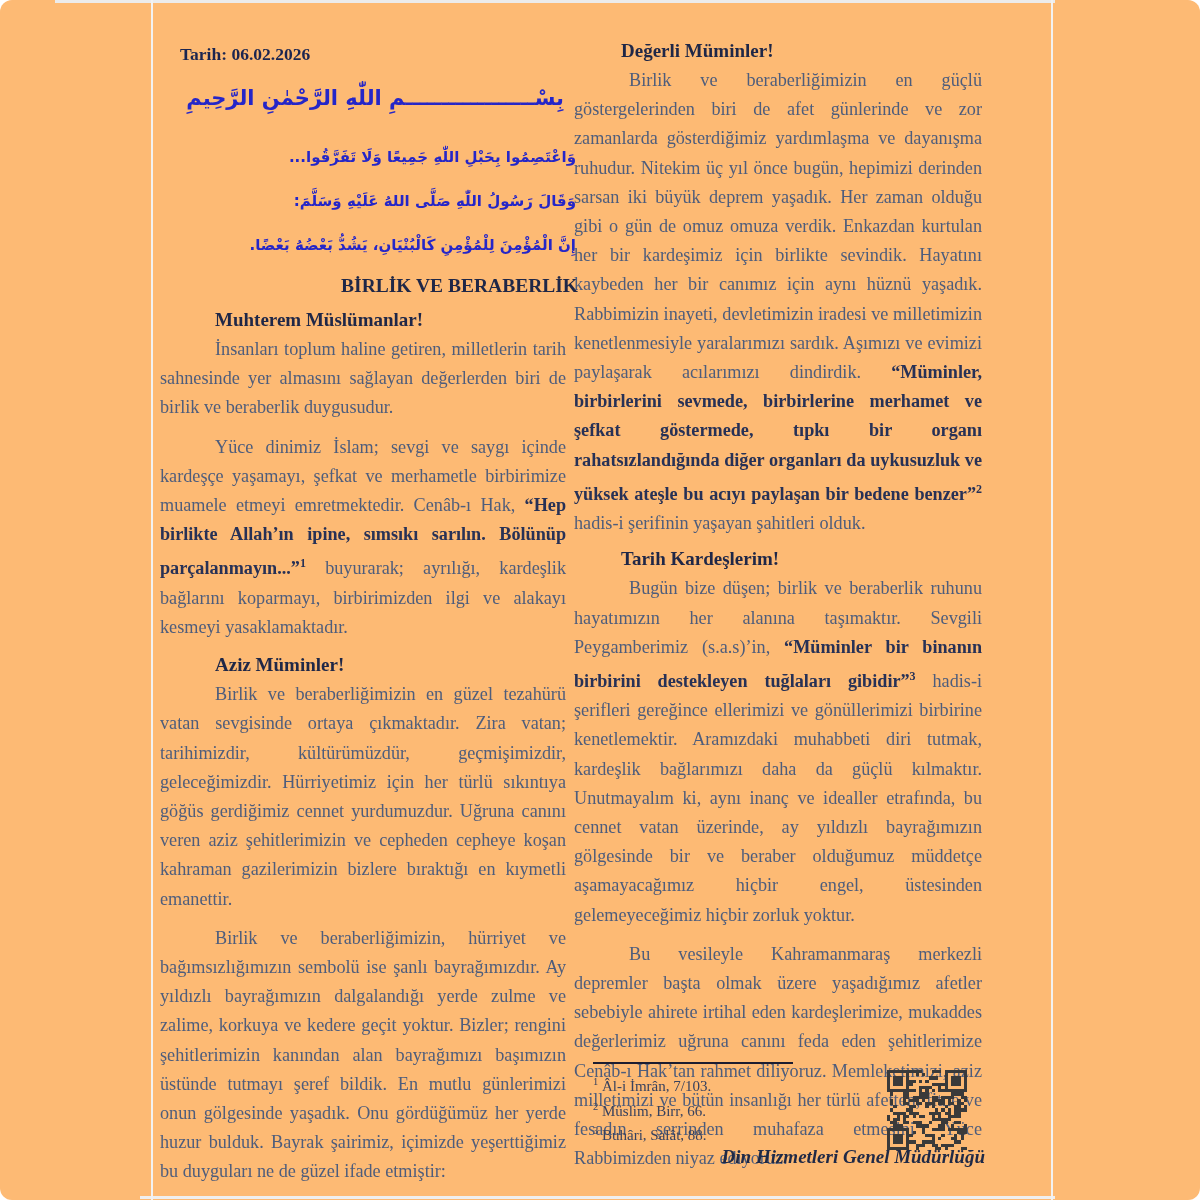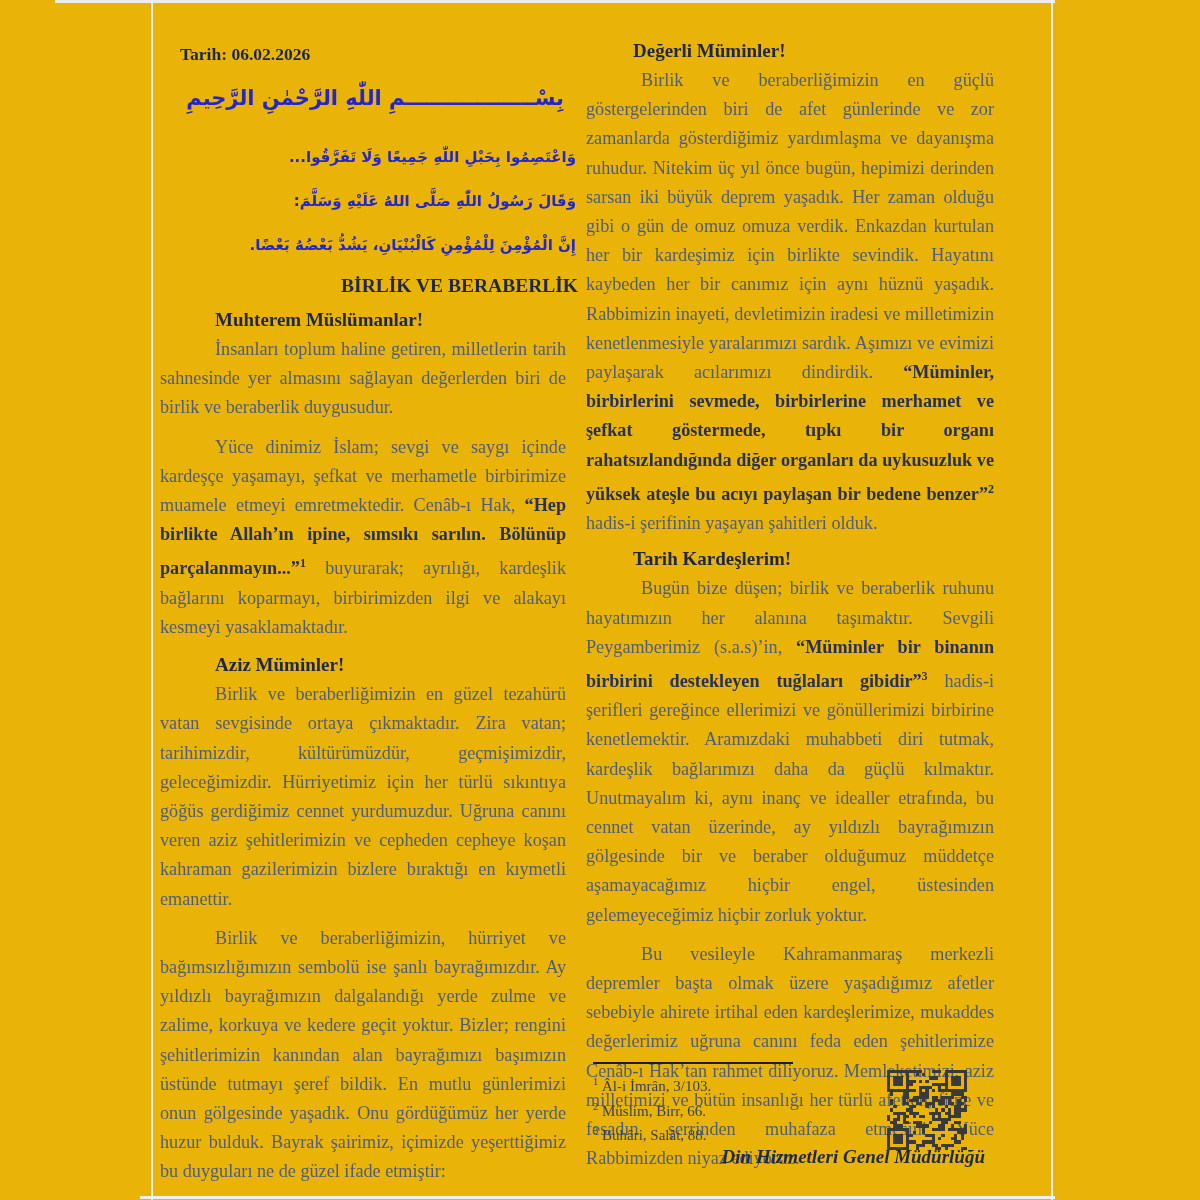--- a/index.html
+++ b/index.html
@@ -1,27 +1,27 @@
 <!DOCTYPE html>
 <html lang="tr"><head>
 <meta charset="utf-8">
 <style>
   html,body{margin:0;padding:0;background:#ffffff;}
-  #canvas{position:relative;width:1200px;height:1200px;background:#eab308;overflow:hidden;
-          font-family:"Liberation Serif", serif;}
+  #canvas{position:relative;width:1200px;height:1200px;background:#fdba74;overflow:hidden;
+          font-family:"Liberation Serif", serif;border-radius:12px;}
   
   .edge{position:absolute;background:#ececec;}
   .edge.top{left:55px;top:0;width:1000px;height:3px;}
   .edge.bottom{left:140px;top:1196px;width:915px;height:3px;background:#efefef;}
   .edge.left{left:151px;top:0;width:2px;height:1200px;background:#f2f2f2;}
   .edge.right{left:1051px;top:0;width:2px;height:1200px;background:#f2f2f2;}
 
   .col{position:absolute;top:38px;}
   .col.left{left:160px;width:418px;}
-  .col.right{left:586px;width:420px;}
+  .col.right{left:574px;width:420px;}
 
   .date{font-weight:bold;font-size:17.5px;color:#1b2550;margin:6px 0 16px 20px;}
 
   .arabic{direction:rtl;text-align:right;color:#2526c8;font-weight:bold;
           font-family:"DejaVu Sans", sans-serif;}
   .basmala{font-size:21px;line-height:34px;padding-right:14px;margin-bottom:20px;}
   .verse{font-size:15px;line-height:44px;padding-right:2px;}
 
   .doc-title{font-weight:bold;font-size:19.5px;color:#1f2747;padding-left:55px;margin:8px 0 2px 0;text-align:right;}
   .heading{font-weight:bold;font-size:19px;color:#1f2747;padding-left:55px;margin:12px 0 4px 0;}
@@ -82,21 +82,21 @@
 
     <div class="heading">Tarih Kardeşlerim!</div>
 
     <p class="body"><span>Bugün bize düşen; birlik ve beraberlik ruhunu hayatımızın her alanına taşımaktır. Sevgili Peygamberimiz (s.a.s)’in, </span><b>“Müminler bir binanın birbirini destekleyen tuğlaları gibidir”</b><sup class="fn">3</sup><span> hadis-i şerifleri gereğince ellerimizi ve gönüllerimizi birbirine kenetlemektir. Aramızdaki muhabbeti diri tutmak, kardeşlik bağlarımızı daha da güçlü kılmaktır. Unutmayalım ki, aynı inanç ve idealler etrafında, bu cennet vatan üzerinde, ay yıldızlı bayrağımızın gölgesinde bir ve beraber olduğumuz müddetçe aşamayacağımız hiçbir engel, üstesinden gelemeyeceğimiz hiçbir zorluk yoktur.</span></p>
 
     <p class="body"><span>Bu vesileyle Kahramanmaraş merkezli depremler başta olmak üzere yaşadığımız afetler sebebiyle ahirete irtihal eden kardeşlerimize, mukaddes değerlerimiz uğruna canını feda eden şehitlerimize Cenâb-ı Hak’tan rahmet diliyoruz. Memleketimizi, aziz milletimizi ve bütün insanlığı her türlü afetten, fitne ve fesadın şerrinden muhafaza etmesini Yüce Rabbimizden niyaz ediyoruz.</span></p>
   </div>
 
   <div class="footnotes">
     <div class="fn-rule"></div>
-    <div class="fn-line"><sup>1</sup> <span>Âl-i İmrân, 3/103.</span></div>
+    <div class="fn-line"><sup>1</sup> <span>Âl-i İmrân, 7/103.</span></div>
     <div class="fn-line"><sup>2</sup> <span>Müslim, Birr, 66.</span></div>
     <div class="fn-line"><sup>3</sup> <span>Buhâri, Salât, 88.</span></div>
   </div>
 
   <svg class="qr" id="qr" viewBox="0 0 25 25" shape-rendering="crispEdges">
       <rect x="0" y="0" width="1" height="1" fill="#3a3a3a"></rect>
       <rect x="1" y="0" width="1" height="1" fill="#3a3a3a"></rect>
       <rect x="2" y="0" width="1" height="1" fill="#3a3a3a"></rect>
       <rect x="3" y="0" width="1" height="1" fill="#3a3a3a"></rect>
       <rect x="4" y="0" width="1" height="1" fill="#3a3a3a"></rect>

